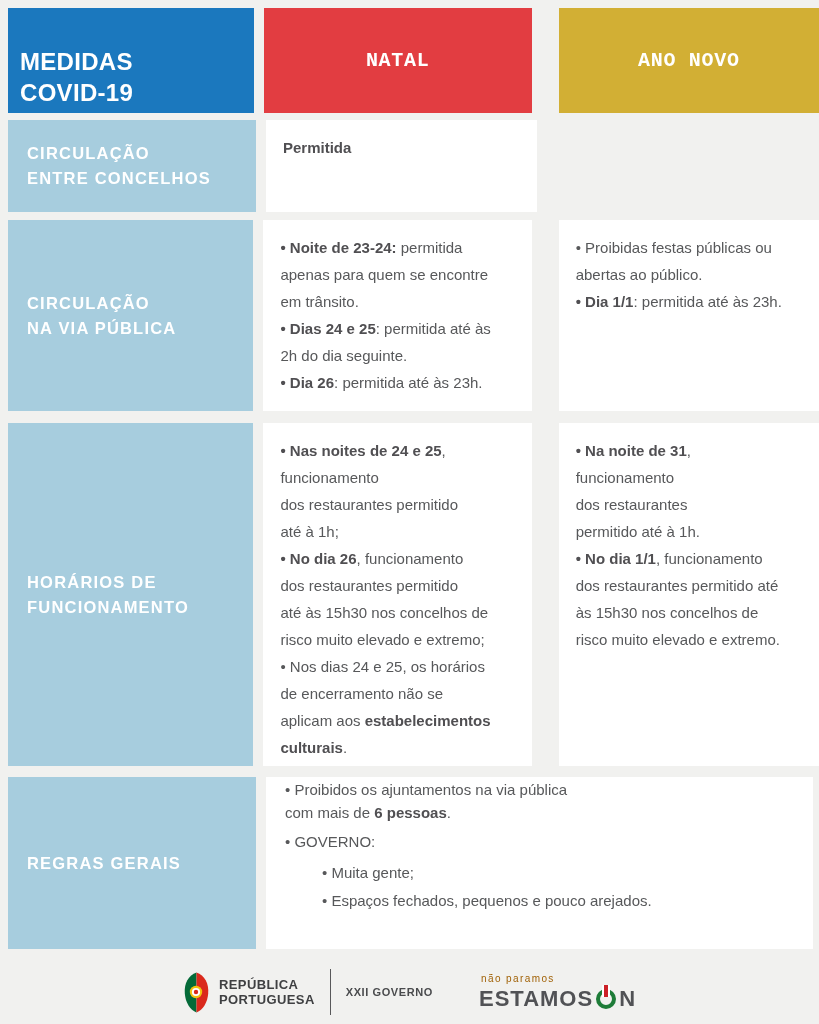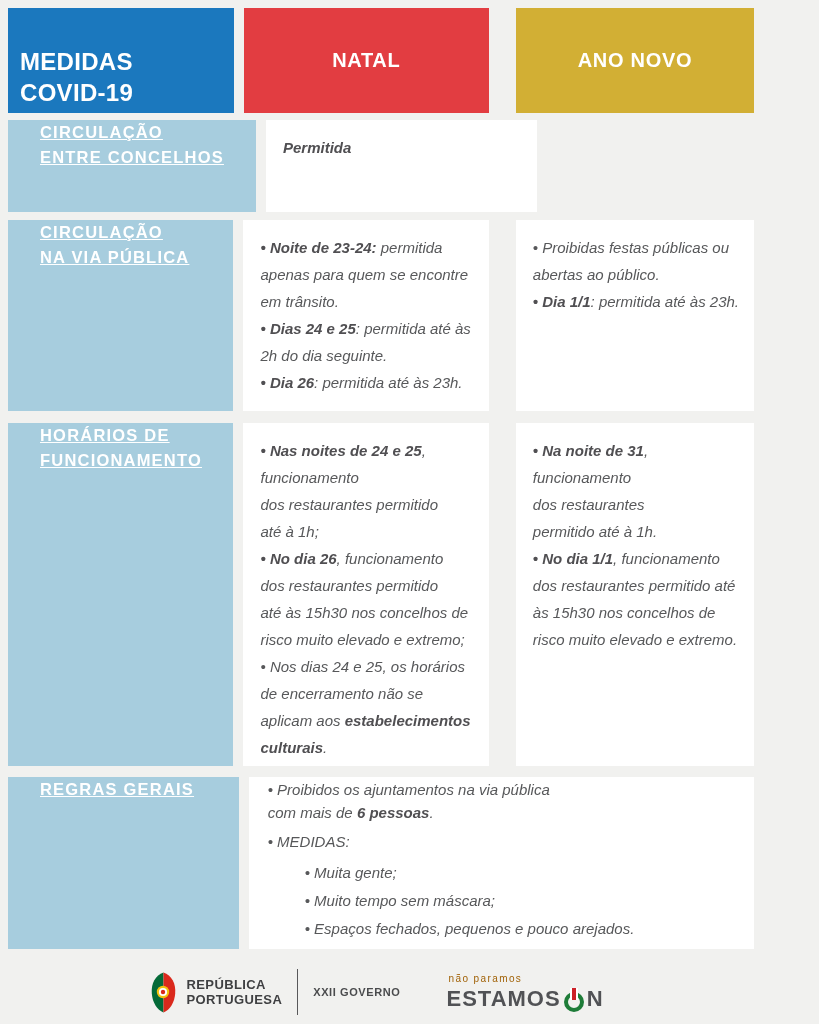--- a/index.html
+++ b/index.html
@@ -2,21 +2,21 @@
 <html lang="pt"><head>
 <meta charset="utf-8">
 <style>
   html,body { margin:0; padding:0; }
   body {
     width:819px; height:1024px;
     background:#f1f1ef;
     font-family:"Liberation Sans","DejaVu Sans",sans-serif;
     overflow:hidden;
   }
-  .page { position:relative; width:754px; height:1024px; }
+  .page { position:relative; width:819px; height:1024px; }
   .grid { padding:8px 0 0 8px; }
   .row { display:flex; }
 
   
   .col-label { width:248px; box-sizing:border-box; }
   .col-natal { width:271px; margin-left:10px; box-sizing:border-box; }
   .col-ano   { width:263px; margin-left:27px; box-sizing:border-box; }
   .col-wide  { width:547px; margin-left:10px; box-sizing:border-box; }
 
   
@@ -30,38 +30,38 @@
   .hdr { color:#ffffff; font-weight:700; box-sizing:border-box; }
   .hdr-blue {
     background:#1b78be;
     font-size:24px; line-height:31px; letter-spacing:0.3px;
     padding:7px 0 0 12px; white-space:pre-line;
   }
   .hdr-red  { background:#e23d41; }
   .hdr-gold { background:#d2af34; }
   .hdr-center {
     display:flex; align-items:center; justify-content:center;
-    font-size:20px; letter-spacing:0.7px;
+    font-size:20px; letter-spacing:0.7px;font-family:Liberation Mono, monospace;
   }
 
   
   .label {
     background:#a7cdde; color:#ffffff; font-weight:700;
     font-size:16.5px; line-height:25px; letter-spacing:1.2px;
-    display:flex; padding-left:32px;
-    white-space:pre-line; box-sizing:border-box;text-decoration:underline;
+    display:flex; align-items:center; padding-left:19px;
+    white-space:pre-line; box-sizing:border-box;
   }
 
   
   .cell {
     background:#ffffff; color:#57585a;
     font-size:15px; line-height:27px;
     padding:14px 8px 0 17px;
   }
-  .cell p { margin:0; white-space:pre-line;font-style:italic; }
+  .cell p { margin:0; white-space:pre-line; }
   .cell .b { font-weight:700; color:#504f52; }
 
   
   .cell-r4 { padding-top:1px; padding-left:19px; }
   .cell-r4 p { line-height:23px; margin:0 0 6px 0; }
   .cell-r4 p.indent { padding-left:37px; line-height:28px; margin:0; }
 
   
   .footer {
     height:70px; display:flex; align-items:center; justify-content:center;
@@ -72,21 +72,21 @@
     font-size:13px; font-weight:700; color:#3f4042;
     line-height:15px; letter-spacing:0.4px; margin-left:9px; white-space:pre-line;
   }
   .footer-divider { width:1px; height:46px; background:#58585a; margin:0 15px; }
   .gov-text { font-size:11px; font-weight:700; color:#4a4b4d; letter-spacing:0.6px; }
 
   .estamos-group { display:block; }
   .nao-paramos { font-size:10px; color:#a16207; letter-spacing:1.4px; margin:0 0 2px 2px; }
   .estamos-line {
     font-size:22px; font-weight:700; color:#515255;
-    letter-spacing:1px; display:flex; align-items:flex-end;
+    letter-spacing:1px; display:flex; align-items:center;
   }
   .power {
     width:12px; height:12px; border:4px solid #1e7c38; border-radius:50%;
     position:relative; display:inline-block; margin:1px 3px 0 3px;
   }
   .power::before {
     content:""; position:absolute; left:50%; transform:translateX(-50%);
     top:-8px; width:4px; height:12px; background:#cc2128;
     border-left:2px solid #ffffff; border-right:2px solid #ffffff;
   }
@@ -171,23 +171,22 @@
         </div>
     </div>
 
     <div class="row h-r4">
       <div class="label col-label">
         <span>REGRAS GERAIS</span>
       </div>
       <div class="cell cell-r4 col-wide">
           <p><span>• Proibidos os ajuntamentos na via pública
 com mais de </span><span class="b">6 pessoas</span><span>.</span></p>
-          <p><span>• MEDIDAS:</span></p>
+          <p><span>• GOVERNO:</span></p>
           <p class="indent"><span>• Muita gente;</span></p>
-          <p class="indent"><span>• Muito tempo sem máscara;</span></p>
           <p class="indent"><span>• Espaços fechados, pequenos e pouco arejados.</span></p>
         </div>
     </div>
   </div>
 
   <div class="footer">
     <div class="rp-group">
       <svg viewBox="0 0 27 41" width="27" height="41" aria-hidden="true">
         <path fill="#046a38" d="M13.5 0.5 C5.5 3.5 1 11 1.8 21.5 C2.5 30.5 7 38 13.5 40.5 Z"></path>
         <path fill="#da291c" d="M13.5 0.5 C21.5 3.5 26 11 25.2 21.5 C24.5 30.5 20 38 13.5 40.5 Z"></path>

